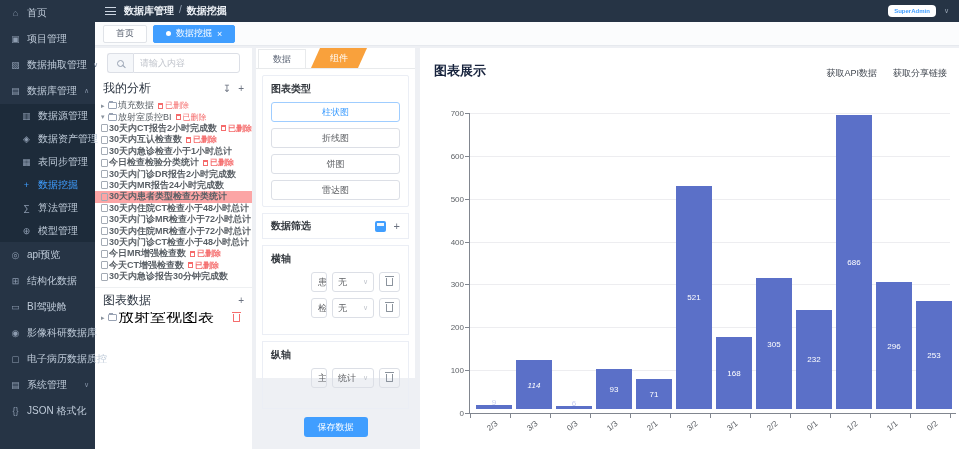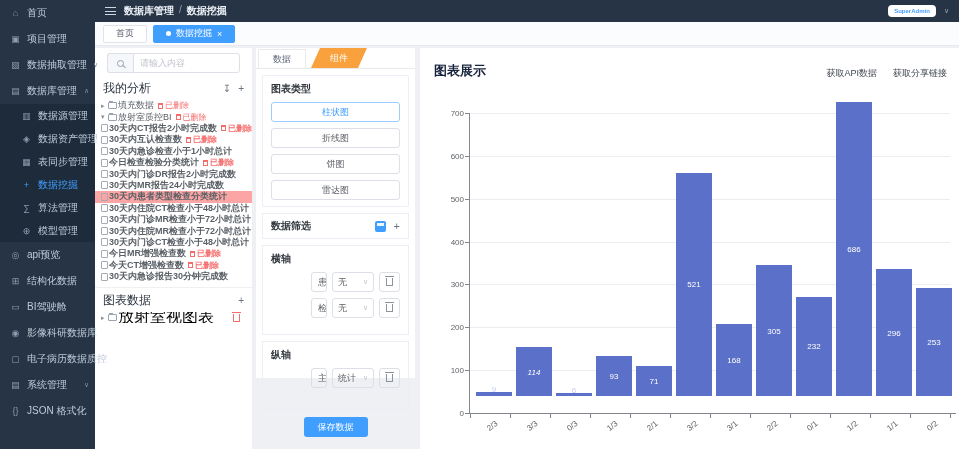--- a/index.html
+++ b/index.html
@@ -109,21 +109,21 @@
   .cp-links span { cursor:pointer; }
   #plot { position:absolute; left:50px; top:65px; width:480px; height:300px; }
   .gline { position:absolute; left:0; right:0; height:1px; background:#ededf0; }
   .yaxis { position:absolute; left:-1px; top:0; width:1px; height:301px; background:#81868f; }
   .xaxis { position:absolute; left:-1px; right:-6px; bottom:-1px; height:1px; background:#81868f; }
   .ytick { position:absolute; left:-5px; width:4px; height:1px; background:#81868f; }
   .ylab { position:absolute; left:-40px; width:34px; text-align:right; font-size:8px; color:#5f6368; }
   .xtick { position:absolute; bottom:-5px; width:1px; height:4px; background:#81868f; }
   .xlab { position:absolute; top:calc(100% + 6px); width:36px; text-align:right; font-size:8px; color:#5f6368;
           transform-origin:100% 0; transform:rotate(-38deg); }
-  .bar { position:absolute; bottom:17px; width:36px;padding-left:32px; }
+  .bar { position:absolute; bottom:4px; width:36px;padding-left:32px; }
   .blab { position:absolute; left:0; width:100%; text-align:center; font-size:8px; }
 </style>
 </head>
 <body>
 
 <div id="sidebar">
   <div id="side-menu">
       <div class="side-item">
         <span class="ic">⌂</span>
         <span>首页</span>

